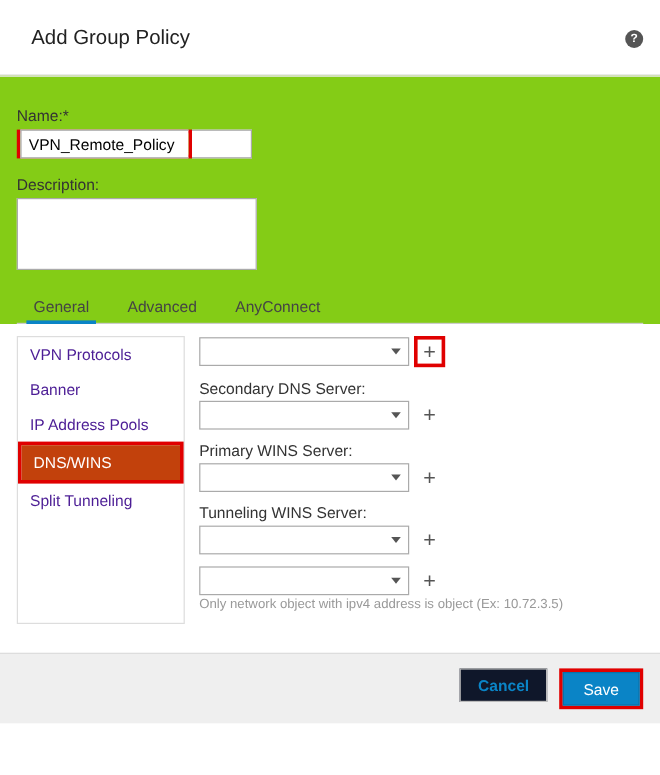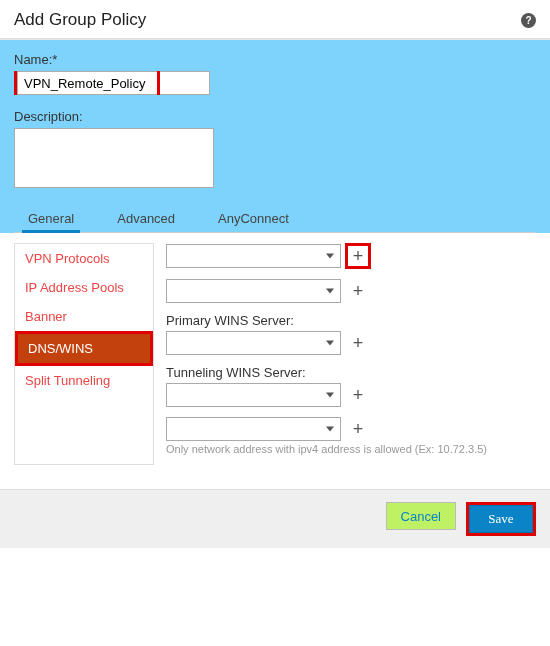--- a/index.html
+++ b/index.html
@@ -14,37 +14,37 @@
   .header {
     display: flex;
     justify-content: space-between;
     align-items: center;
     padding: 10px 14px 8px 14px;
     border-bottom: 1px solid #ddd;
   }
   .header h1 {
     font-size: 17px;
     font-weight: 400;
-    margin: 0;
+    margin: 12px;
     color: #222;
   }
   .help-icon {
     width: 15px; height: 15px;
     border-radius: 50%;
     background: #555;
     color: #fff;
     font-size: 10px;
     display: flex;
     align-items: center;
     justify-content: center;
     font-weight: bold;
   }
   .top-section {
-    background: #7dd3fc;
-    padding: 12px 14px 0 14px;
+    background: #84cc16;
+    padding: 25px 14px 0 14px;
     border-top: 1px solid #e8e8e8;
   }
   .field-label {
     display: block;
     margin-bottom: 4px;
     color: #333;
   }
   .name-row {
     display: flex;
     align-items: stretch;
@@ -71,21 +71,21 @@
     width: 200px;
     height: 60px;
     border: 1px solid #aaa;
     resize: none;
     padding: 4px;
     font-size: 13px;
     background: #fff;
   }
   .tabs {
     display: flex;
-    gap: 15px;
+    gap: 4px;
     margin-top: 14px;
     border-bottom: 1px solid #ccc;
   }
   .tab {
     padding: 6px 14px 6px 14px;
     color: #444;
     cursor: pointer;
     position: relative;
   }
   .tab.active::after {
@@ -101,21 +101,21 @@
     gap: 12px;
     background: #fff;
   }
   .side-nav {
     width: 140px;
     border: 1px solid #ddd;
     background: #fff;
   }
   .side-item {
     padding: 7px 10px;
-    color: #ef4444;
+    color: #4c1d95;
     cursor: pointer;
   }
   .side-item.active {
     background: #c2410c;
     color: #fff;
   }
   .side-item-wrap {
     
     display: block;
   }
@@ -192,34 +192,34 @@
     min-width: 64px;
     height: 28px;
     padding: 0 14px;
     font-size: 13px;
     cursor: pointer;
     display: inline-flex;
     align-items: center;
     justify-content: center;
   }
   .btn-cancel {
-    background: #bef264;
+    background: #0f172a;
     border: 1px solid #bbb;
     color: #0a84c6;
+    font-weight: bold;
   }
   .btn-save {
     background: #0a84c6;
     border: 1px solid #0972aa;
     color: #fff;
   }
   .save-outline {
     border: 3px solid #e00000;
     display: inline-flex;
     padding: 0;
-    font-family: Liberation Serif, serif;
   }
 </style>
 </head>
 <body>
 
 <div class="header">
   <h1>Add Group Policy</h1>
   <div class="help-icon">?</div>
 </div>
 
@@ -239,42 +239,43 @@
     <div class="tab active">General</div>
     <div class="tab">Advanced</div>
     <div class="tab">AnyConnect</div>
   </div>
 </div>
 
 <div class="main">
 
   <div class="side-nav">
     <div class="side-item">VPN Protocols</div>
+    <div class="side-item">Banner</div>
     <div class="side-item">IP Address Pools</div>
-    <div class="side-item">Banner</div>
     <span class="red-box side-item-wrap">
       <div class="side-item active">DNS/WINS</div>
     </span>
     <div class="side-item">Split Tunneling</div>
   </div>
 
   <div class="form-area">
 
     <div class="form-row">
       <div class="select-row">
         <div class="select">
             <span></span>
           </div>
         <span class="plus-outline">
           <div class="plus-btn">+</div>
         </span>
       </div>
     </div>
 
     <div class="form-row">
+      <label class="form-row-label">Secondary DNS Server:</label>
       <div class="select-row">
         <div class="select">
             <span></span>
           </div>
         <div class="plus-btn">+</div>
       </div>
     </div>
 
     <div class="form-row">
       <label class="form-row-label">Primary WINS Server:</label>
@@ -296,21 +297,21 @@
       </div>
     </div>
 
     <div class="form-row">
       <div class="select-row">
         <div class="select">
             <span></span>
           </div>
         <div class="plus-btn">+</div>
       </div>
-      <div class="hint">Only network address with ipv4 address is allowed (Ex: 10.72.3.5)</div>
+      <div class="hint">Only network object with ipv4 address is object (Ex: 10.72.3.5)</div>
     </div>
 
 
   </div>
 </div>
 
 <div class="footer">
   <div class="btn btn-cancel">Cancel</div>
   <span class="save-outline">
     <div class="btn btn-save">Save</div>

